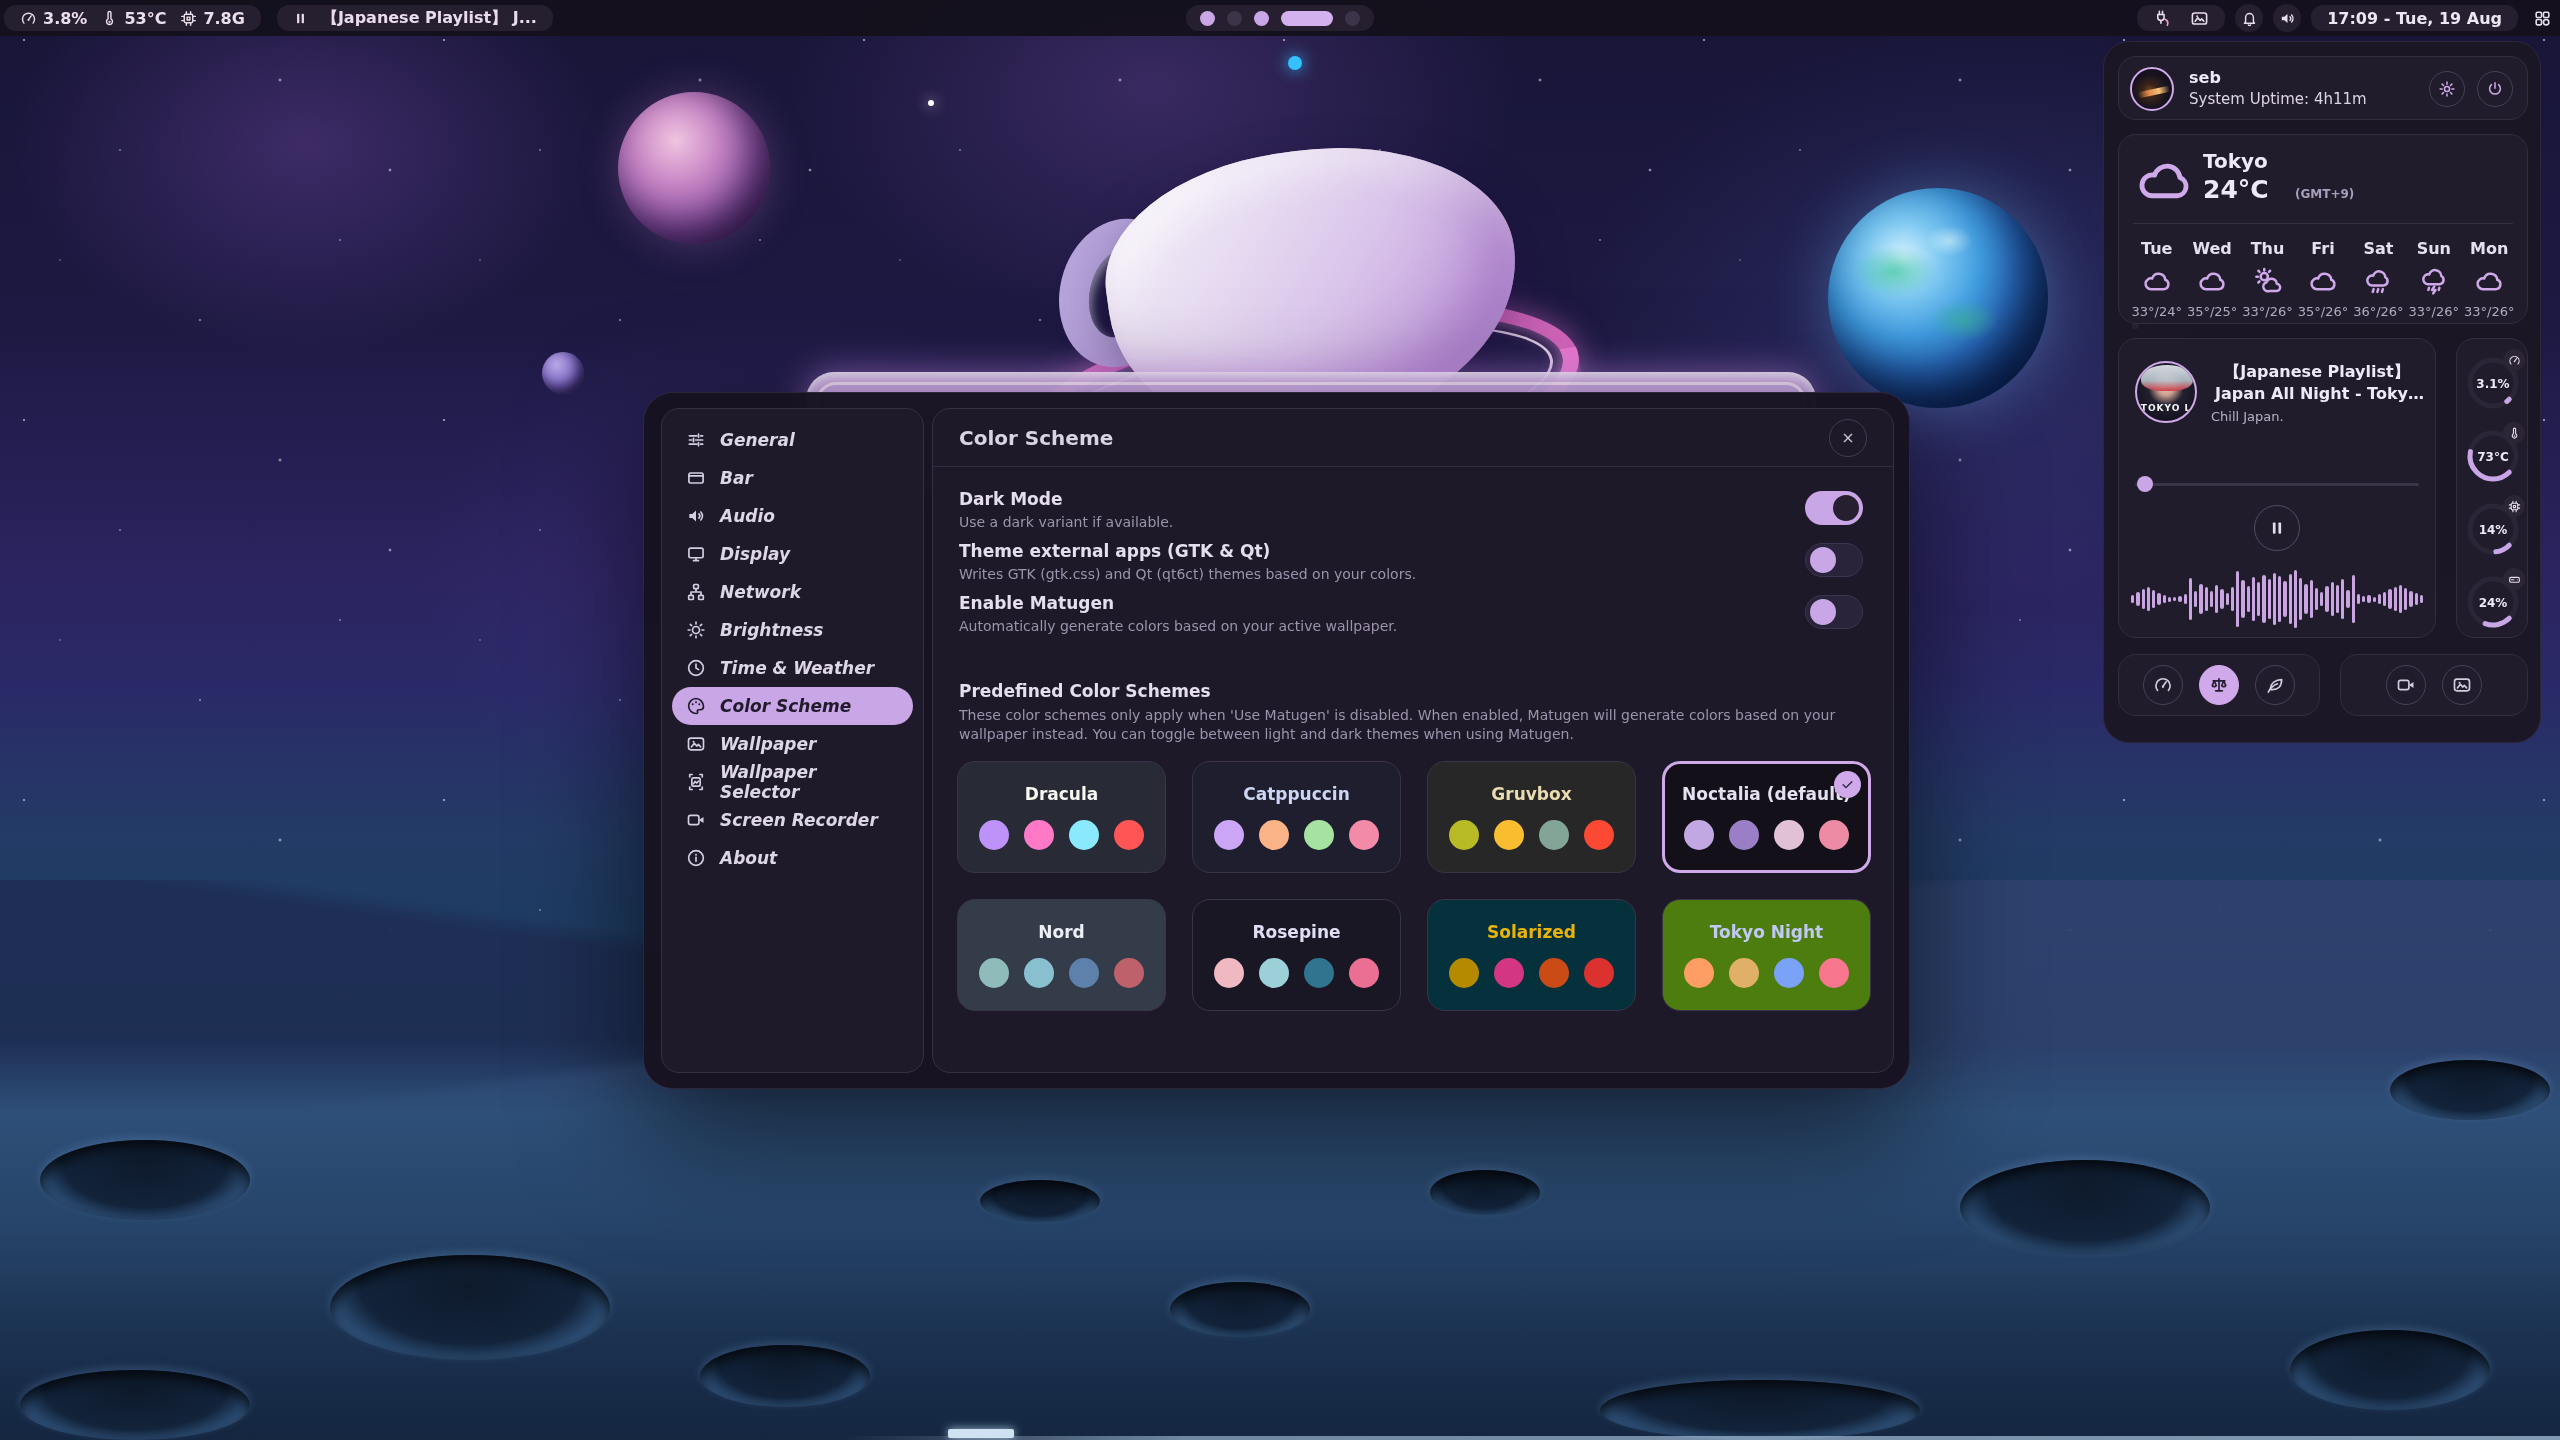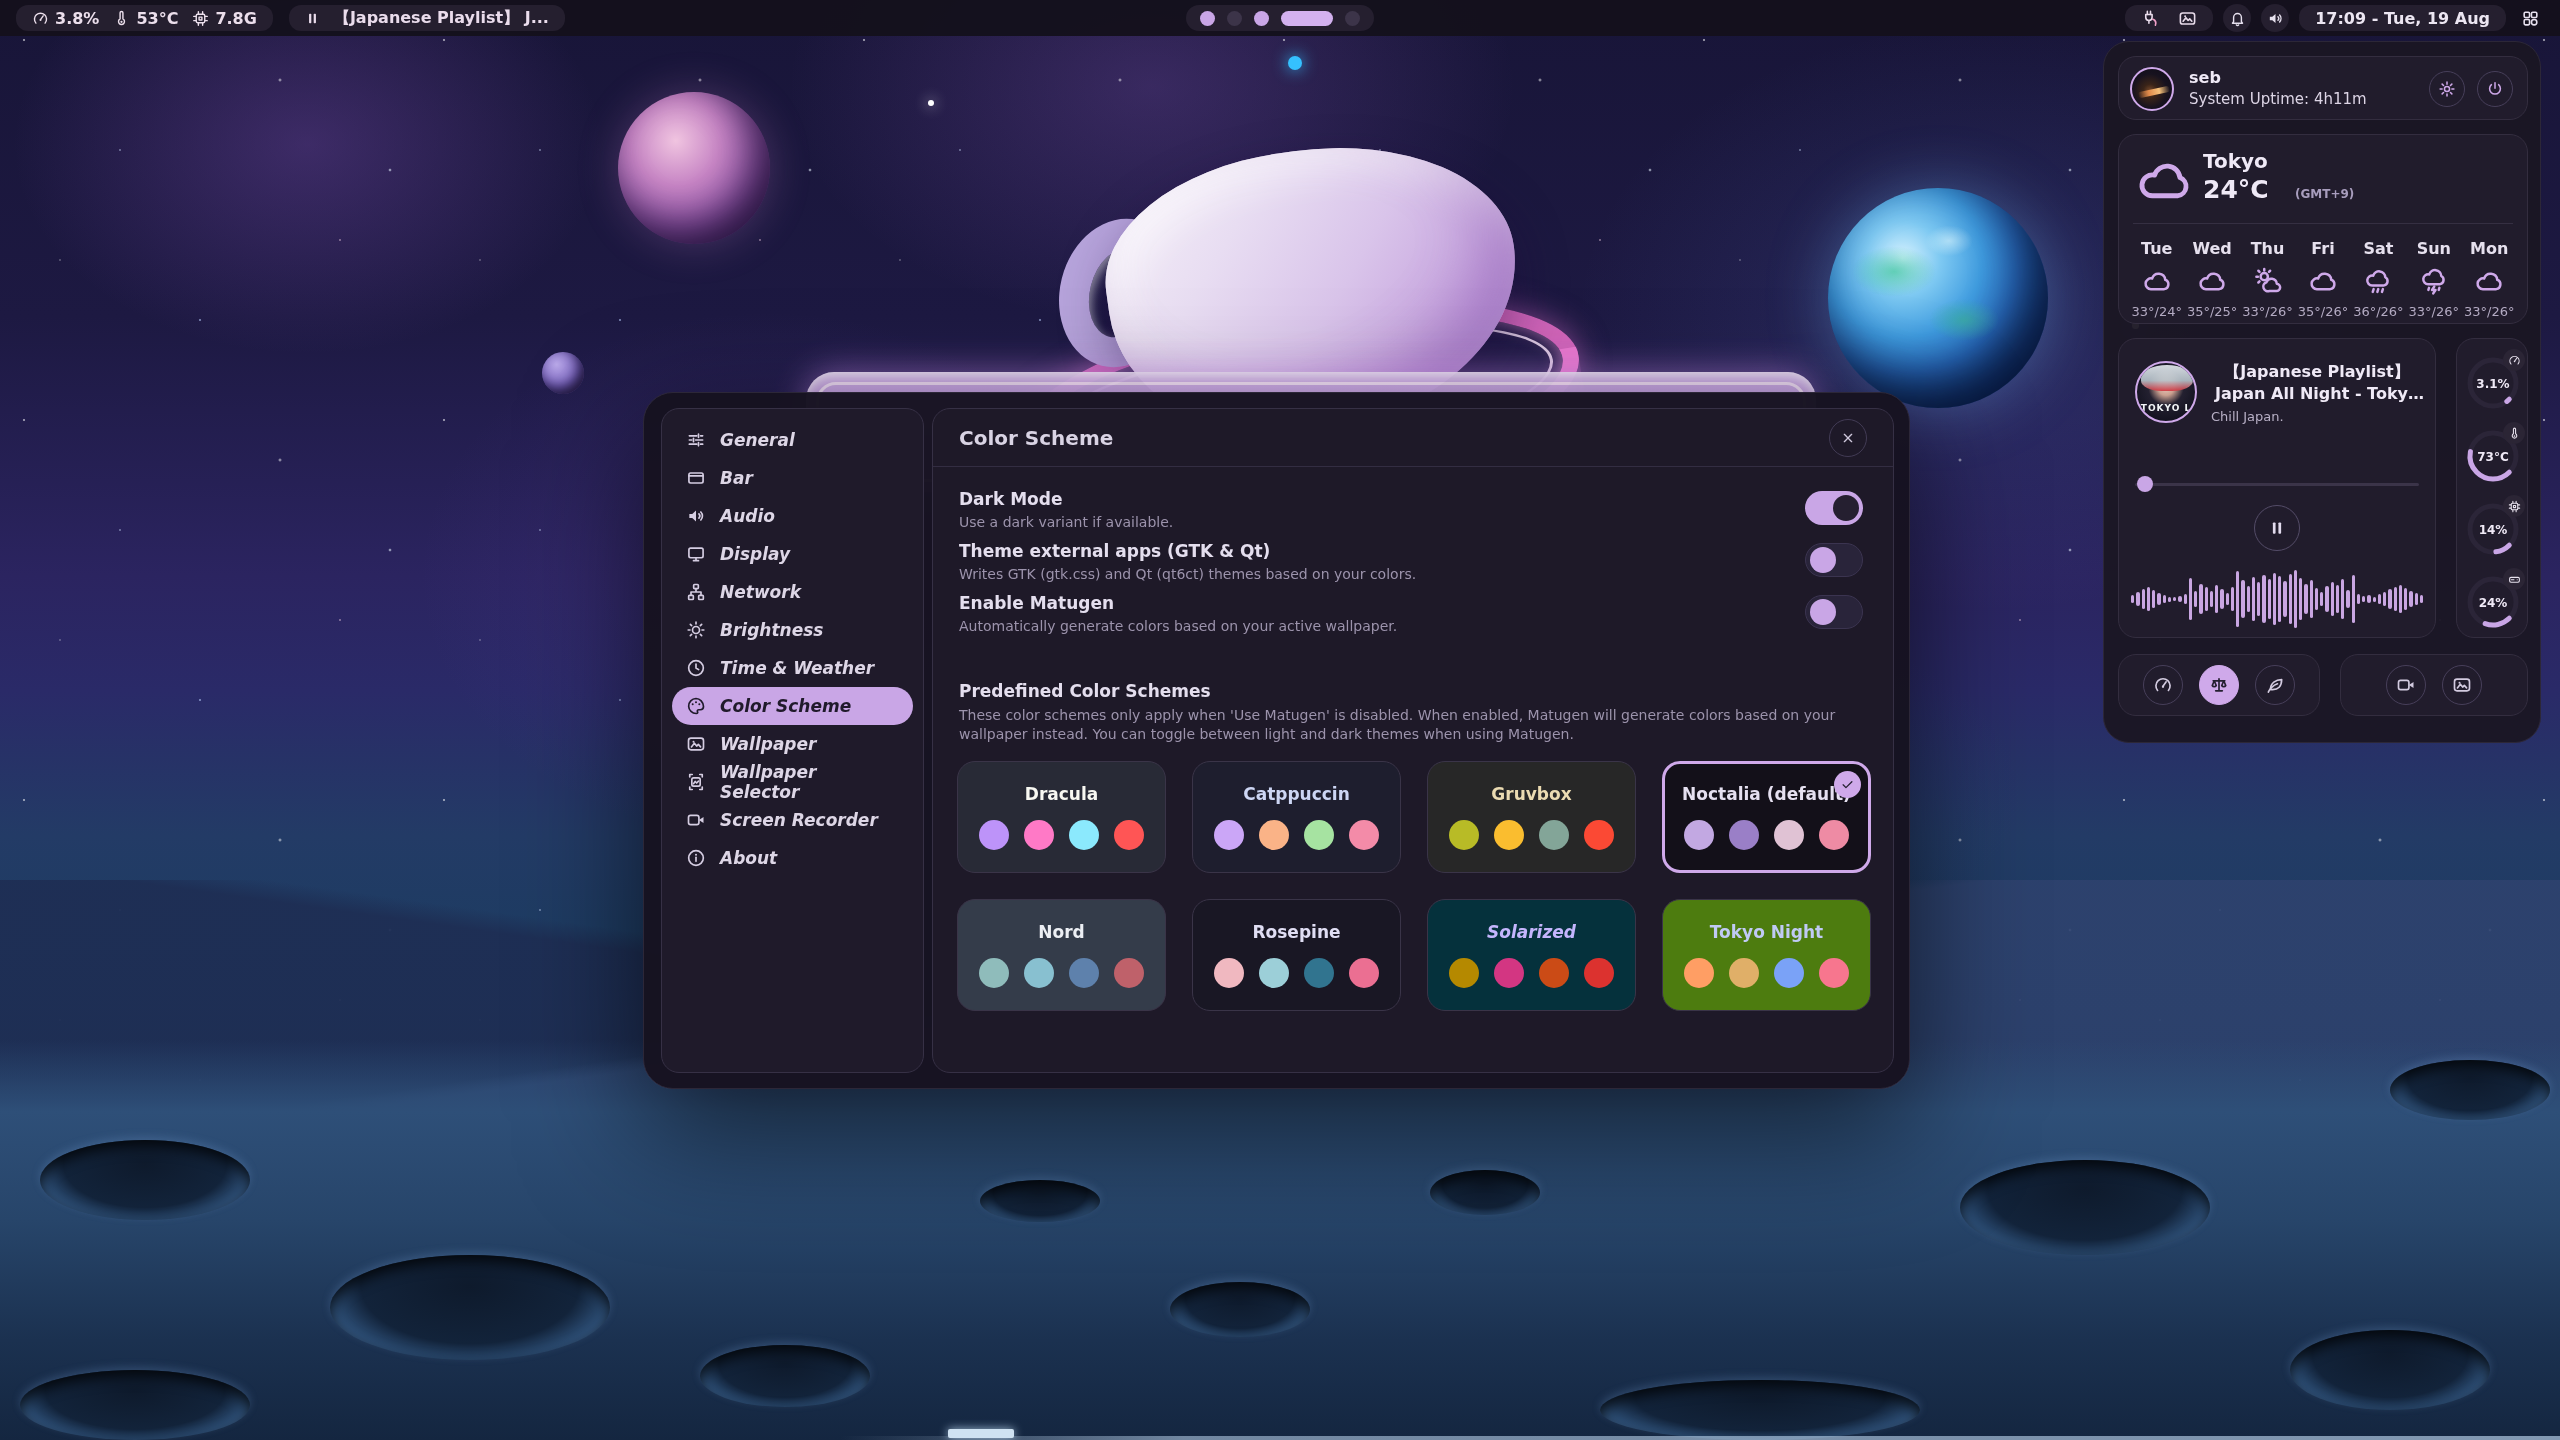--- a/index.html
+++ b/index.html
@@ -70,21 +70,21 @@
     background:linear-gradient(180deg, rgba(52,84,124,.0) 0%, #2e4f78 18%, #27456a 45%, #1b3150 75%, #142640 100%); }
   .crater { position:absolute; border-radius:50%;
     background:radial-gradient(ellipse at 50% 30%, #0e1a2c 0%, #12233a 55%, #2c4d74 72%, #3d618c 82%, transparent 95%);
     box-shadow:inset 0 6px 14px rgba(0,0,0,.8), 0 -3px 8px rgba(120,160,210,.25); }
   .bottom-line { position:absolute; left:840px; bottom:0; width:1720px; height:4px;
     background:linear-gradient(90deg, transparent, rgba(190,215,240,.55) 20%, rgba(190,215,240,.65)); }
   .bottom-chip { position:absolute; left:948px; bottom:2px; width:66px; height:9px; border-radius:2px; background:#cfe2f2; box-shadow:0 0 10px rgba(200,230,255,.8); }
 
   
   #topbar { position:absolute; left:0; top:0; width:2560px; height:36px; background:#14111cf5;
-    display:flex; align-items:center; padding:0 16px; gap:16px; color:#e9dceb; font-size:16px; }
+    display:flex; align-items:center; padding:0 4px; gap:16px; color:#e9dceb; font-size:16px; }
   .pill { background:#251f2f; border-radius:12px; height:26px; display:flex; align-items:center; gap:14px; padding:0 16px; }
   .pill .ico { display:flex; align-items:center; }
   .ico svg { display:block; }
   .statgrp { display:flex; align-items:center; gap:6px; font-weight:bold; color:#ecdfec; }
   #ws-pill { position:absolute; left:50%; top:5px; transform:translateX(-50%); background:#251f2f; border-radius:13px; height:26px; display:flex; align-items:center; gap:12px; padding:0 14px; }
   .ws-dot { width:15px; height:15px; border-radius:8px; background:#3c3449; }
   .ws-dot.on { background:#c9a6e6; }
   .ws-dot.active { width:52px; background:#d3b1ef; }
   #tray-right { margin-left:auto; display:flex; align-items:center; gap:10px; }
   .roundbtn { width:28px; height:28px; border-radius:50%; background:#251f2f; display:flex; align-items:center; justify-content:center; color:#e6e0ee; }
@@ -520,21 +520,21 @@
         <div class="scheme-card" style="background: rgb(25, 23, 36);">
           <div class="scheme-name" style="color: rgb(224, 222, 244);">Rosepine</div>
           <div class="dotrow">
             <span class="dot" style="background: rgb(240, 184, 192);"></span>
             <span class="dot" style="background: rgb(156, 207, 216);"></span>
             <span class="dot" style="background: rgb(49, 116, 143);"></span>
             <span class="dot" style="background: rgb(235, 111, 146);"></span>
           </div>
         </div>
         <div class="scheme-card" style="background: rgb(5, 49, 60);">
-          <div class="scheme-name" style="color: #c4b5fd; font-style: italic;">Solarized</div>
+          <div class="scheme-name" style="color: #eab308;">Solarized</div>
           <div class="dotrow">
             <span class="dot" style="background: rgb(181, 137, 0);"></span>
             <span class="dot" style="background: rgb(211, 54, 130);"></span>
             <span class="dot" style="background: rgb(203, 75, 22);"></span>
             <span class="dot" style="background: rgb(220, 50, 47);"></span>
           </div>
         </div>
         <div class="scheme-card" style="background: #4d7c0f;">
           <div class="scheme-name" style="color: rgb(192, 202, 245);">Tokyo Night</div>
           <div class="dotrow">

